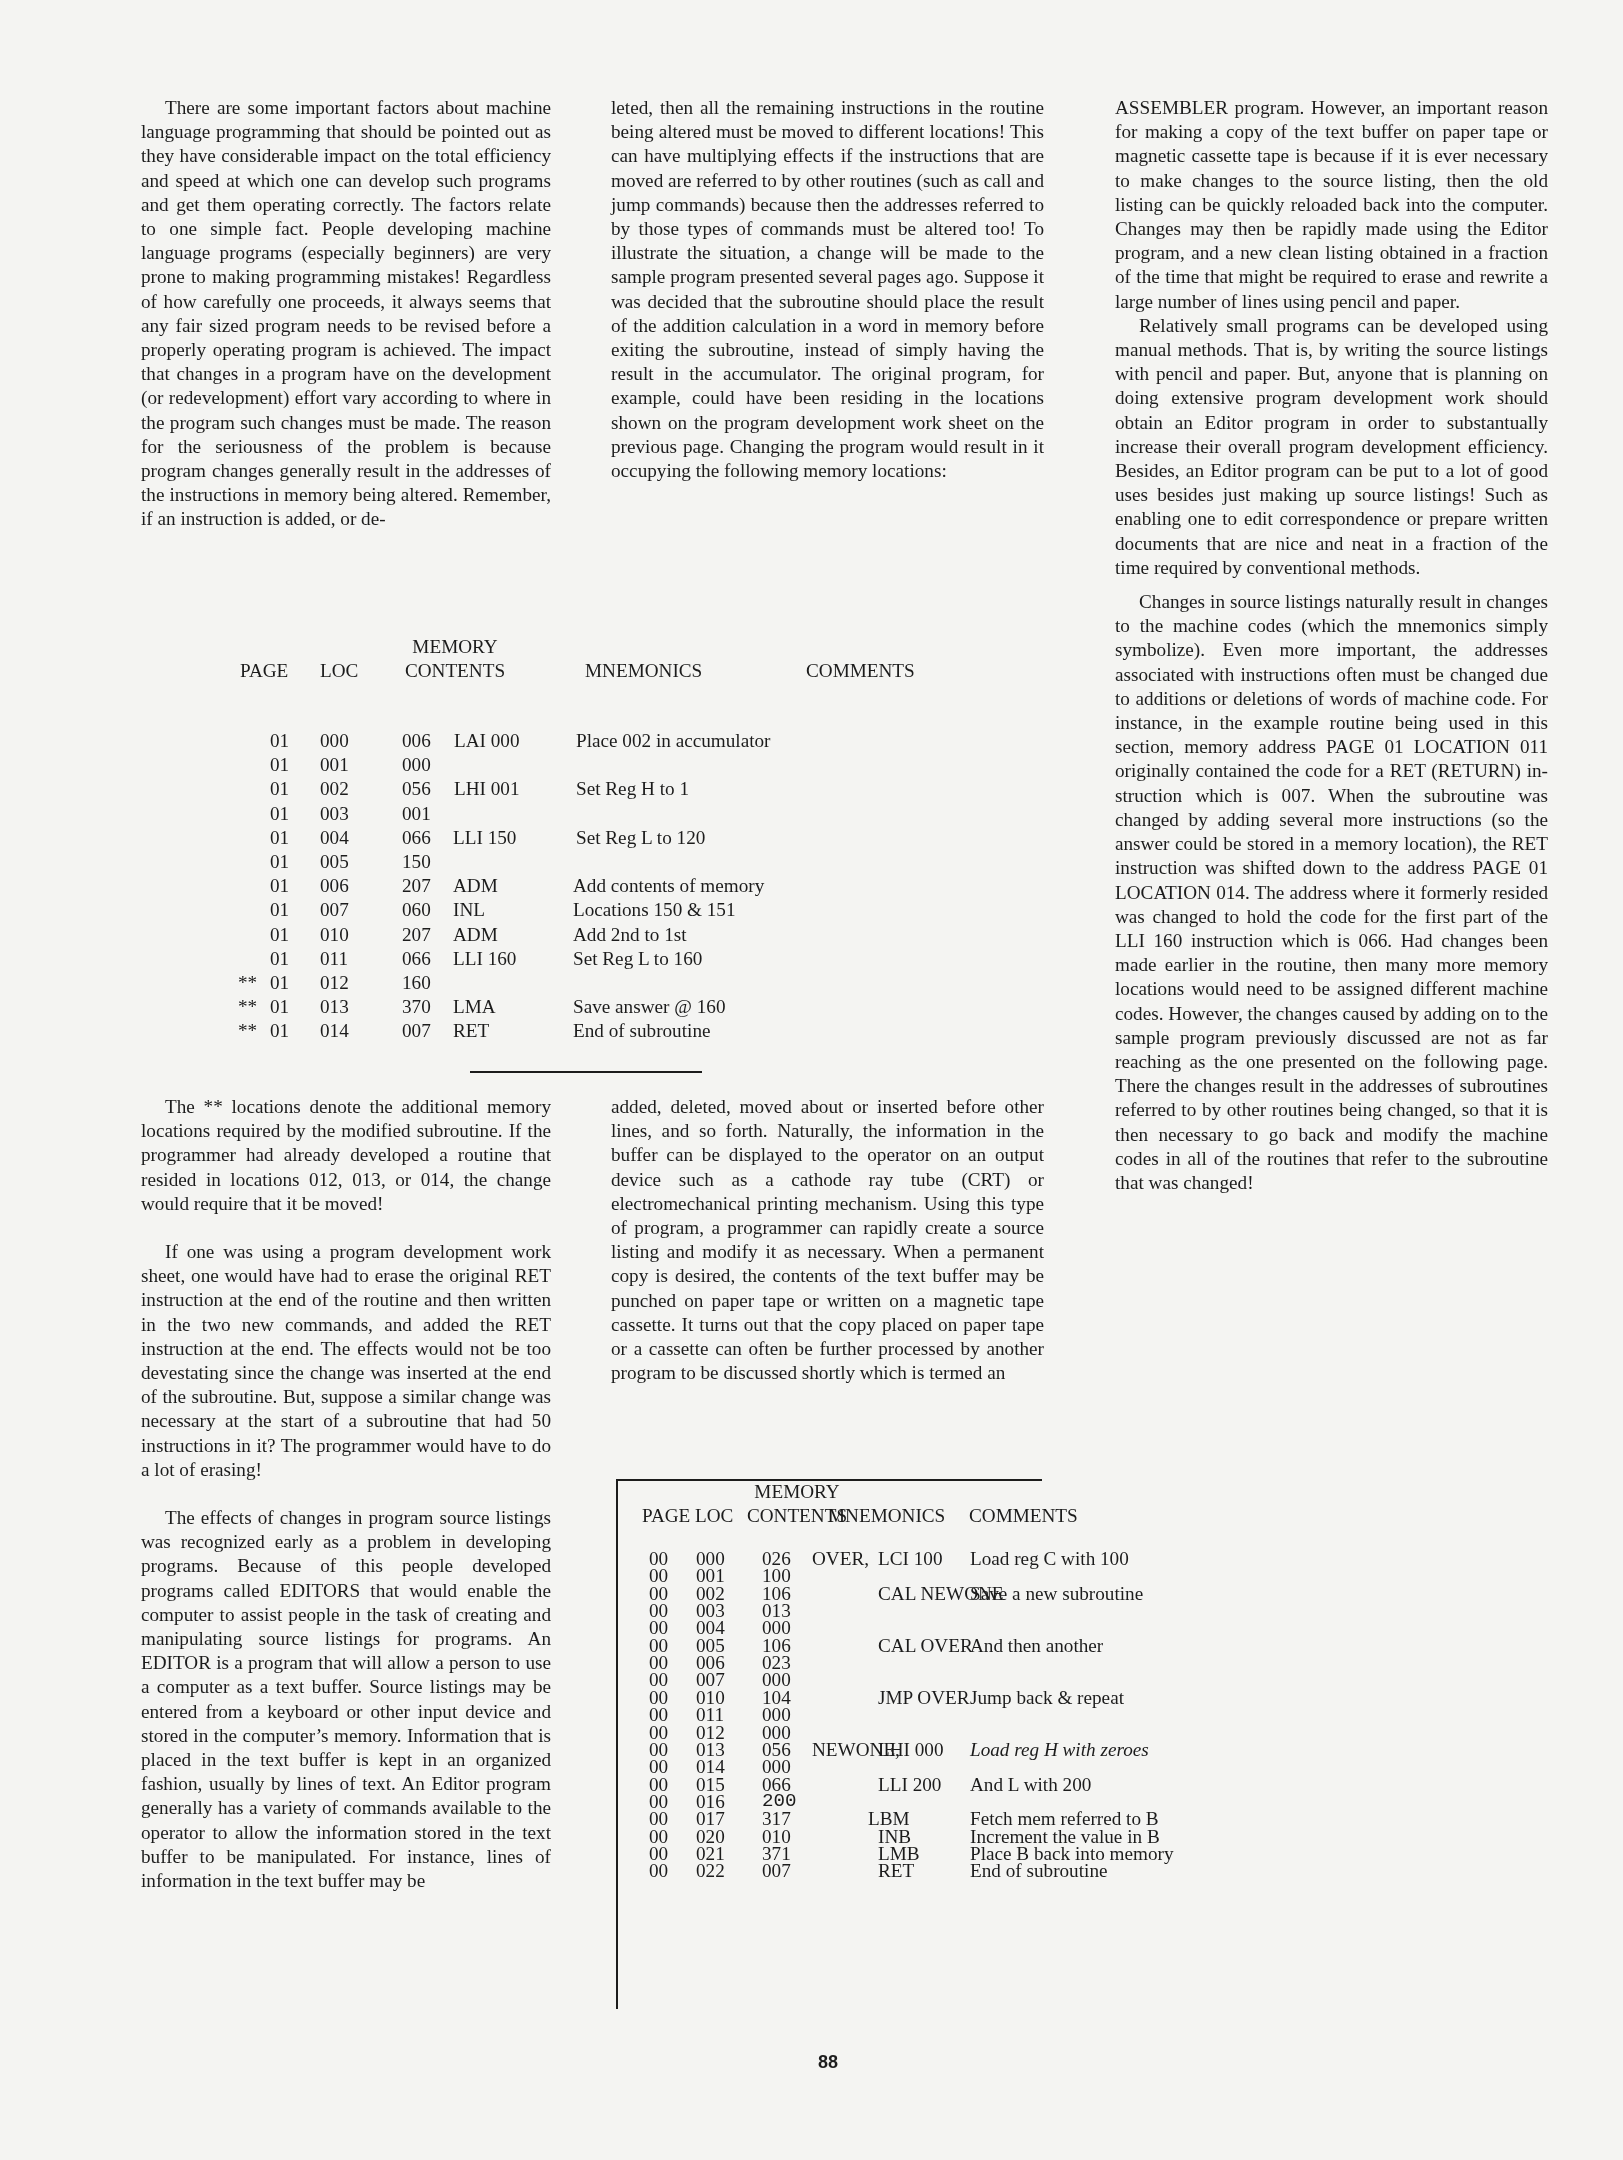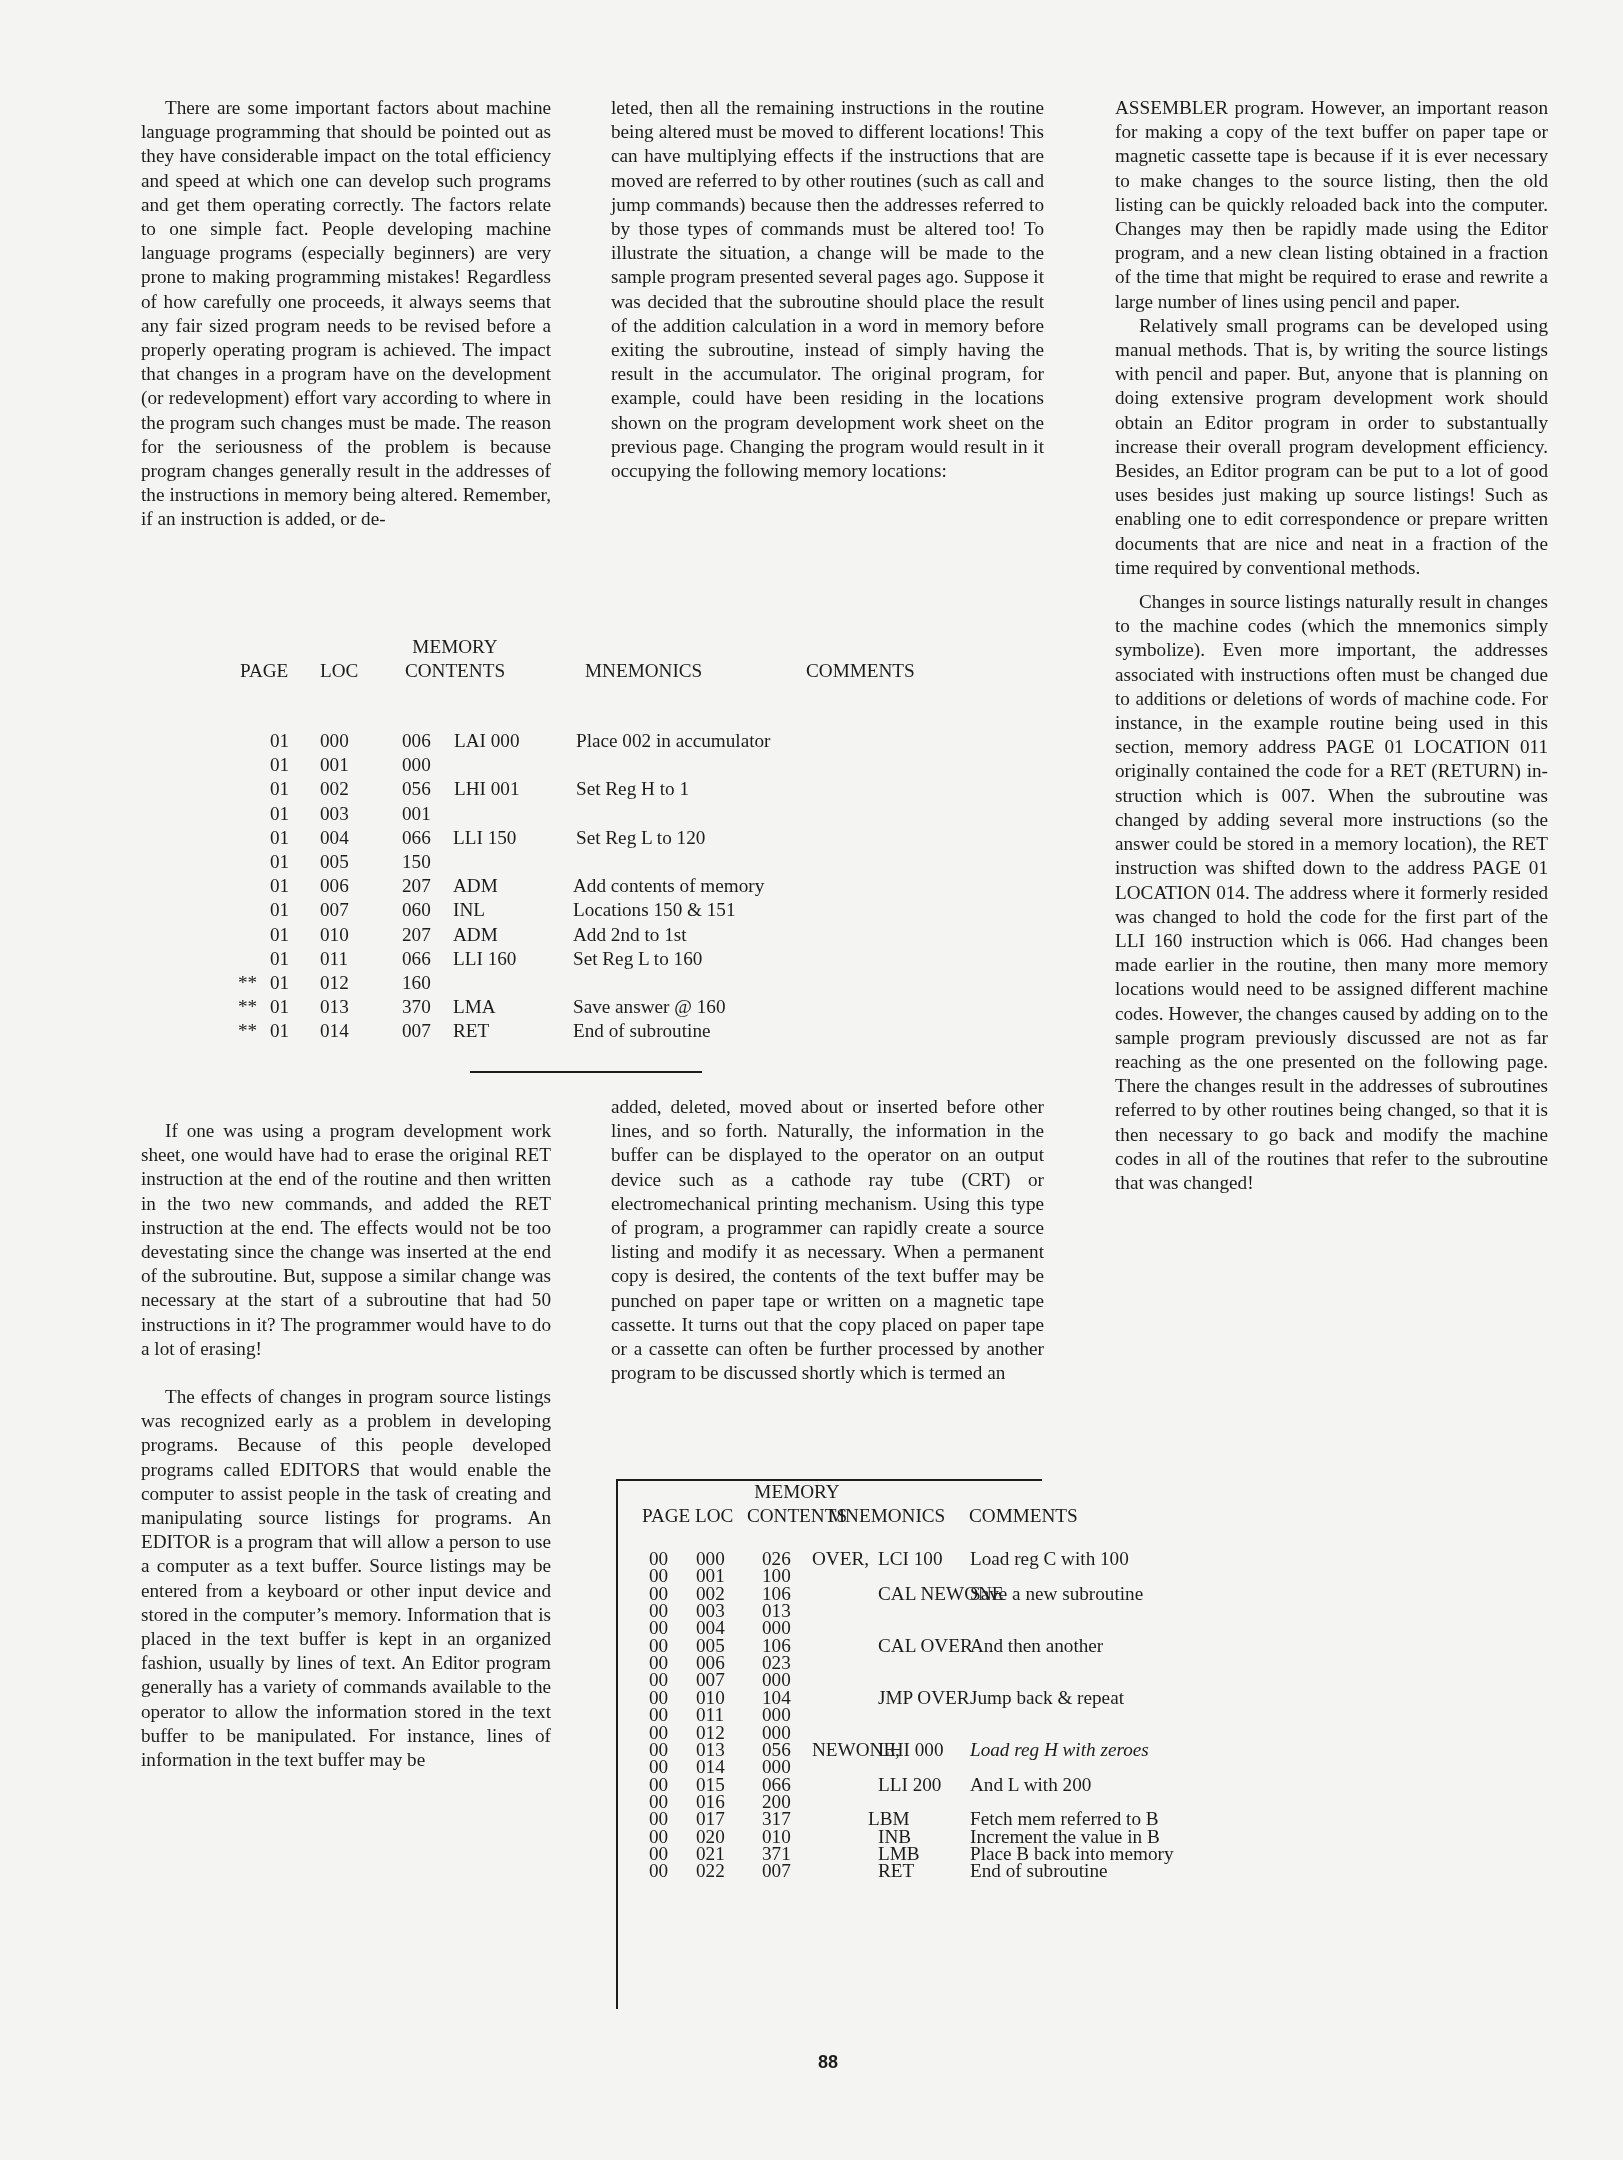--- a/index.html
+++ b/index.html
@@ -52,20 +52,21 @@
 </div>
 
 <div class="col" id="col3">
   <p class="noindent">ASSEMBLER program. However, an important reason for making a copy of the text buffer on paper tape or magnetic cassette tape is because if it is ever necessary to make changes to the source listing, then the old listing can be quickly reloaded back into the computer. Changes may then be rapidly made using the Editor program, and a new clean listing obtained in a fraction of the time that might be required to erase and rewrite a large number of lines using pencil and paper.</p>
   <p>Relatively small programs can be developed using manual methods. That is, by writing the source listings with pencil and paper. But, anyone that is planning on doing extensive program development work should obtain an Editor program in order to substantually increase their overall program development efficiency. Besides, an Editor program can be put to a lot of good uses besides just making up source listings! Such as enabling one to edit correspondence or prepare written documents that are nice and neat in a fraction of the time required by conventional methods.</p>
   <div class="gap-sm"></div>
   <p>Changes in source listings naturally result in changes to the machine codes (which the mnemonics simply symbolize). Even more important, the addresses associated with instructions often must be changed due to additions or deletions of words of machine code. For instance, in the example routine being used in this section, memory address PAGE 01 LOCATION 011 originally contained the code for a RET (RETURN) in­struction which is 007. When the subroutine was changed by adding several more instructions (so the answer could be stored in a memory location), the RET instruction was shifted down to the address PAGE 01 LOCATION 014. The address where it formerly resided was changed to hold the code for the first part of the LLI 160 instruction which is 066. Had changes been made earlier in the routine, then many more memory locations would need to be assigned different machine codes. However, the changes caused by adding on to the sample program previously discussed are not as far reaching as the one presented on the follow­ing page. There the changes result in the addresses of subroutines referred to by other routines being changed, so that it is then necessary to go back and modify the machine codes in all of the routines that refer to the subroutine that was changed!</p>
 </div>
 
 <div class="col" id="col1b">
+  <p>The ** locations denote the additional memory locations required by the modified subroutine. If the programmer had already developed a routine that resided in locations 012, 013, or 014, the change would require that it be moved!</p>
   <div class="gap"></div>
   <p>If one was using a program development work sheet, one would have had to erase the original RET instruction at the end of the routine and then written in the two new commands, and added the RET instruction at the end. The effects would not be too de­vestating since the change was inserted at the end of the subroutine. But, suppose a similar change was necessary at the start of a sub­routine that had 50 instructions in it? The programmer would have to do a lot of erasing!</p>
   <div class="gap"></div>
   <p>The effects of changes in program source listings was recognized early as a problem in developing programs. Because of this people developed programs called EDITORS that would enable the computer to assist people in the task of creating and manipulating source listings for programs. An EDITOR is a program that will allow a person to use a com­puter as a text buffer. Source listings may be entered from a keyboard or other input device and stored in the computer’s memory. Information that is placed in the text buffer is kept in an organized fashion, usually by lines of text. An Editor program generally has a variety of commands available to the operator to allow the information stored in the text buffer to be manipulated. For instance, lines of information in the text buffer may be</p>
 </div>
 
 <div class="col" id="col2b">
   <p class="noindent">added, deleted, moved about or inserted before other lines, and so forth. Naturally, the information in the buffer can be displayed to the operator on an output device such as a cathode ray tube (CRT) or electromechan­ical printing mechanism. Using this type of program, a programmer can rapidly create a source listing and modify it as necessary. When a permanent copy is desired, the contents of the text buffer may be punched on paper tape or written on a magnetic tape cassette. It turns out that the copy placed on paper tape or a cassette can often be further processed by another program to be discussed shortly which is termed an</p>
 </div>
 
@@ -307,21 +308,21 @@
         <span class="cell" style="left: 37px;">00</span>
         <span class="cell" style="left: 84px;">015</span>
         <span class="cell" style="left: 150px;">066</span>
         <span class="cell" style="left: 200px;"></span>
         <span class="cell" style="left: 266px;">LLI 200</span>
         <span class="cell" style="left: 358px;">And L with 200</span>
       </div>
       <div class="row" style="left: 0px; top: 314.9px; width: 950px; height: 17.35px; line-height: 17.35px;">
         <span class="cell" style="left: 37px;">00</span>
         <span class="cell" style="left: 84px;">016</span>
-        <span class="cell" style="left: 150px;">200</span>
+        <span class="cell" style="left: 150px; font-family: Liberation Mono, monospace;">200</span>
         <span class="cell" style="left: 200px;"></span>
         <span class="cell" style="left: 266px;"></span>
         <span class="cell" style="left: 358px;"></span>
       </div>
       <div class="row" style="left: 0px; top: 332.25px; width: 950px; height: 17.35px; line-height: 17.35px;">
         <span class="cell" style="left: 37px;">00</span>
         <span class="cell" style="left: 84px;">017</span>
         <span class="cell" style="left: 150px;">317</span>
         <span class="cell" style="left: 200px;"></span>
         <span class="cell" style="left: 256px; font-family: Liberation Serif, serif;">LBM</span>

